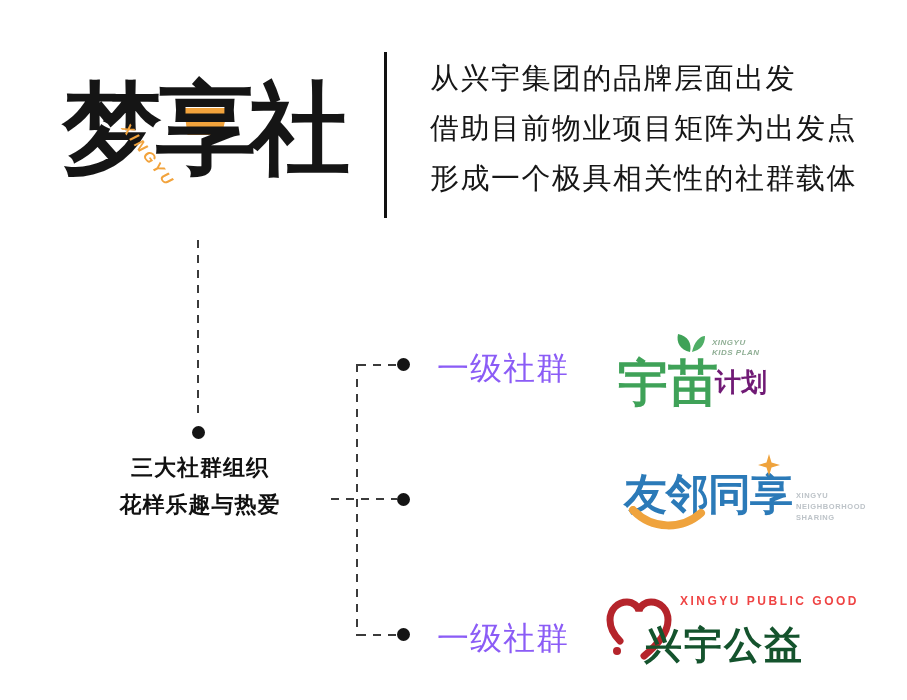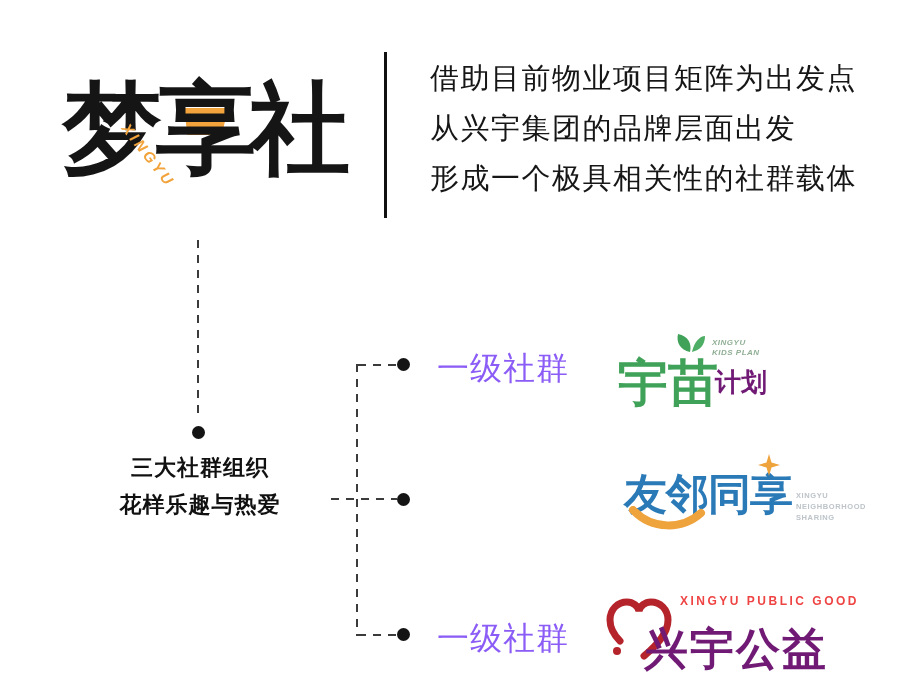--- a/index.html
+++ b/index.html
@@ -70,38 +70,38 @@
   .logo-neighbor .main { position:absolute; left:8px; top:8px; font-size:43px; font-weight:800; color:#2B7AB8; letter-spacing:-1px; white-space:nowrap;text-align:center; }
   .logo-neighbor .smile { position:absolute; left:12px; top:48px; }
   .logo-neighbor .sparkle { position:absolute; left:142px; top:-4px; }
   .logo-neighbor .caption { position:absolute; left:180px; top:32px; }
   .logo-neighbor .caption div { font-size:7.5px; font-weight:700; color:#BDC3C8; line-height:11px; letter-spacing:.6px; white-space:nowrap; }
 
   
   .logo-public { position:absolute; left:604px; top:592px; width:270px; height:90px; }
   .logo-public .heart { position:absolute; left:0; top:2px; }
   .logo-public .caption { position:absolute; left:76px; top:2px; font-size:12px; font-weight:600; letter-spacing:2.5px; color:#ef4444; white-space:nowrap; }
-  .logo-public .main { position:absolute; left:40px; top:28px; font-size:44px; font-weight:800; color:#701a75; letter-spacing:2px; white-space:nowrap; }
+  .logo-public .main { position:absolute; left:40px; top:28px; font-size:38px; font-weight:800; color:#14532d; letter-spacing:2px; white-space:nowrap; }
 </style>
 </head>
 <body>
 
 <div class="canvas">
 
   <div class="logo-dream">
     <div class="orange-box"></div>
     <div class="logo-text">梦享社</div>
     <div class="logo-rom">XINGYU</div>
   </div>
 
   <div class="divider"></div>
 
   <div class="intro">
+    <div>从兴宇集团的品牌层面出发</div>
     <div>借助目前物业项目矩阵为出发点</div>
-    <div>从兴宇集团的品牌层面出发</div>
     <div>形成一个极具相关性的社群载体</div>
   </div>
 
   <div id="v-root" class="dash-v"></div>
   <div id="dot-root" class="dot"></div>
   <div id="h-root" class="dash-h"></div>
   <div id="trunk" class="dash-v"></div>
   <div id="h-b1" class="dash-h"></div>
   <div id="h-b3" class="dash-h"></div>
   <div id="dot-b1" class="dot"></div>

